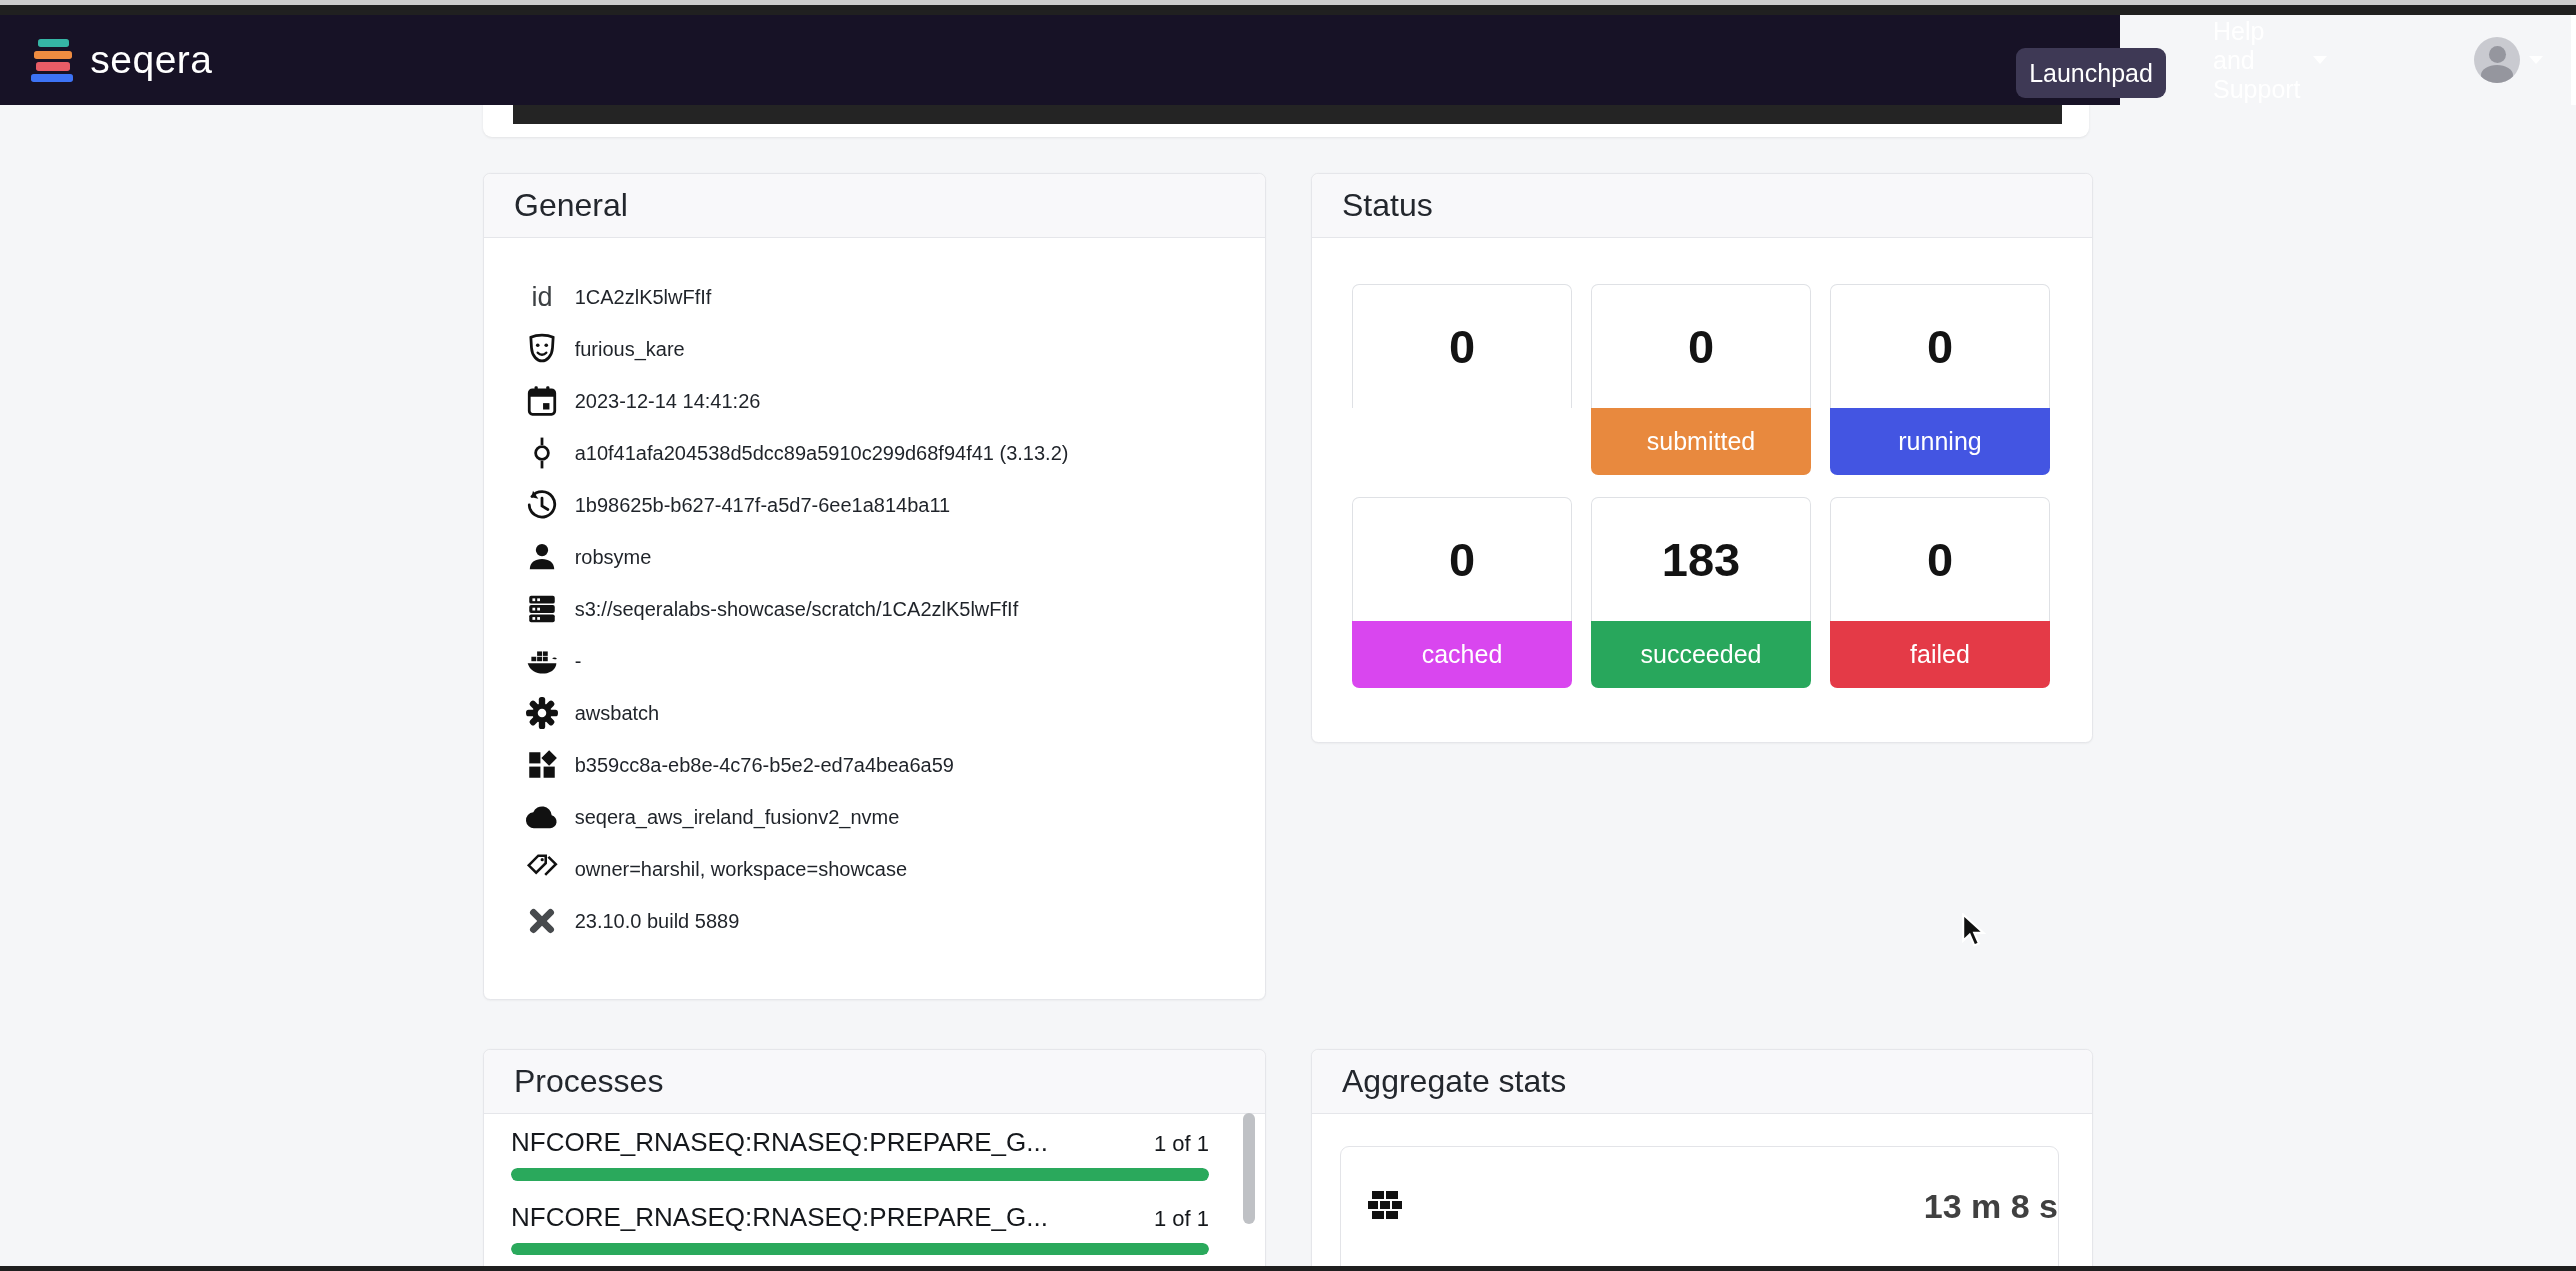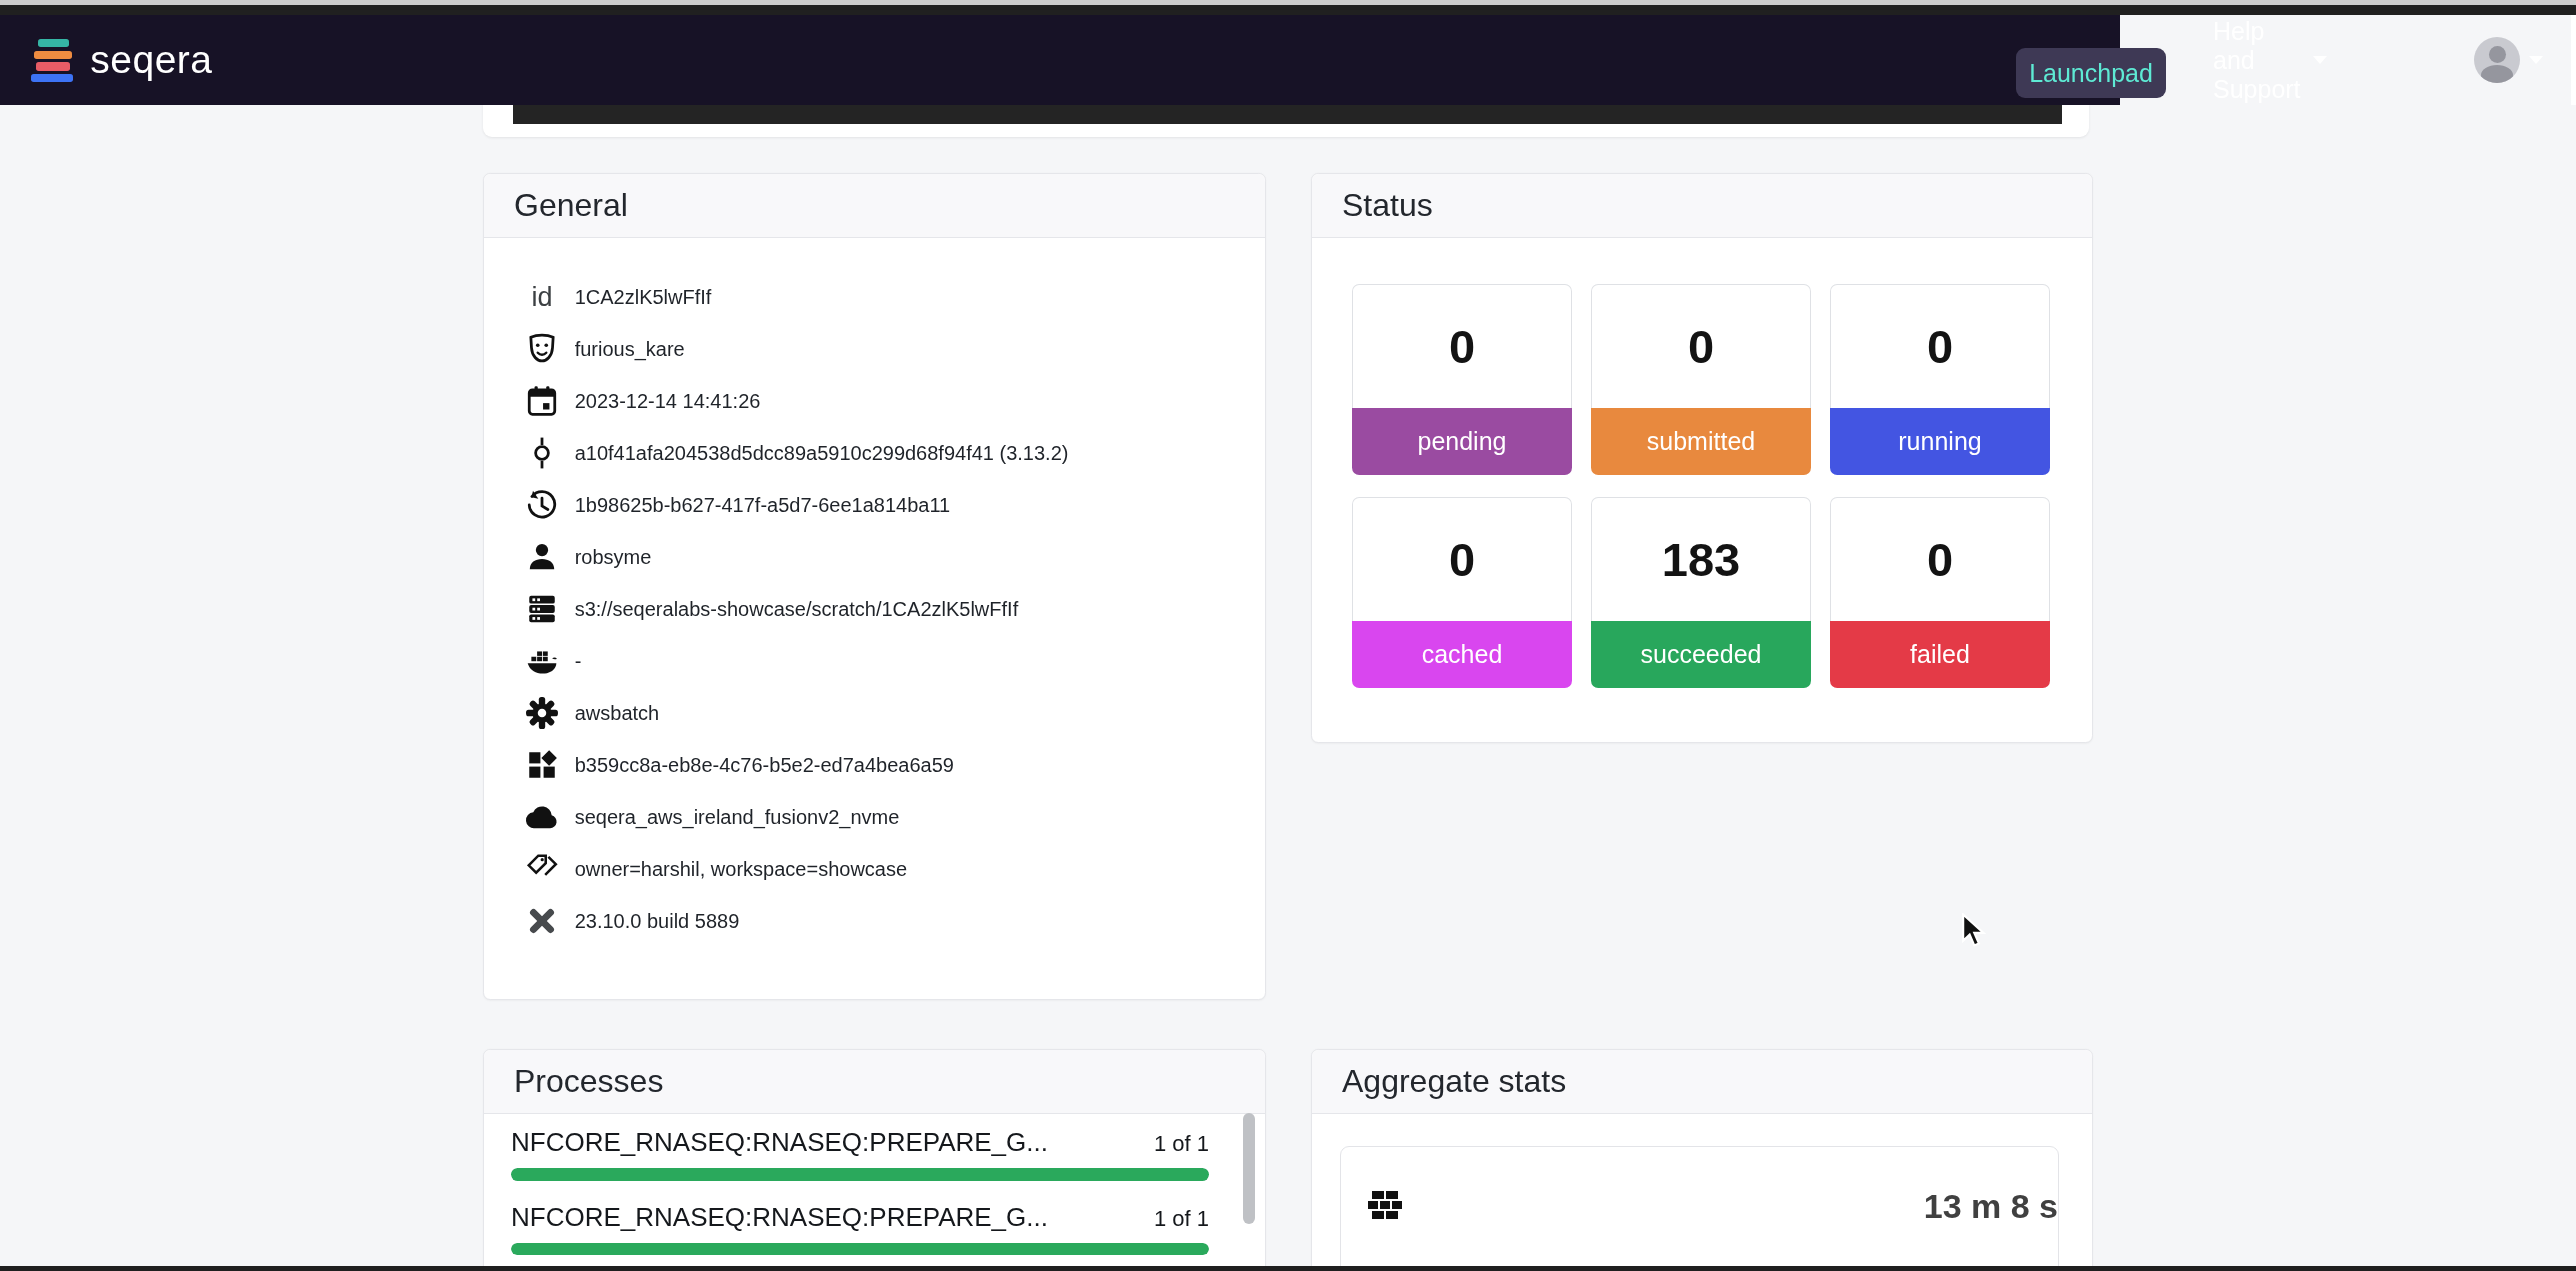--- a/index.html
+++ b/index.html
@@ -15,21 +15,21 @@
   
   .topnav { position:absolute; left:0; top:15.4px; width:2120px; height:90px; background:#171226; z-index:20; }
   .brand { position:absolute; left:31px; top:0; height:90px; display:flex; align-items:center; cursor:pointer; }
   .brand-icon { position:relative; width:43px; height:45px; margin-top:1.8px; }
   .brand-bar { position:absolute; height:8.6px; border-radius:2.7px; }
   .bb1 { left:7.2px; top:0; width:31px; }
   .bb2 { left:2.7px; top:11.8px; width:38px; }
   .bb3 { left:4.5px; top:23.5px; width:34px; }
   .bb4 { left:0; top:35px; width:42px; }
   .brand-text { margin-left:16.3px; color:#ffffff; font-size:39px; font-weight:500; letter-spacing:0.5px; }
-  .launchpad-btn { position:absolute; left:2016px; top:33px; width:150px; height:50px; background:#3e3955; border:none; border-radius:9px; color:#5eead4; font-size:25px; font-family:inherit; cursor:pointer; }
+  .launchpad-btn { position:absolute; left:2016px; top:33px; width:150px; height:50px; background:#3e3955; border:none; border-radius:9px; color:#ffffff; font-size:25px; font-family:inherit; cursor:pointer; }
   .help-menu { position:absolute; left:2213px; top:0; height:90px; display:flex; align-items:center; color:#fff; font-size:25px; cursor:pointer; }
   .caret-down { width:0; height:0; border-left:7.2px solid transparent; border-right:7.2px solid transparent; border-top:8.2px solid #ffffff; margin-left:12.7px; }
   .avatar-wrap { position:absolute; left:2474px; top:0; height:90px; display:flex; align-items:center; cursor:pointer; }
   .avatar { position:relative; width:46px; height:46px; border-radius:50%; background:#c9cad0; overflow:hidden; }
   .avatar-head { position:absolute; left:14.5px; top:8.2px; width:17px; height:17px; border-radius:50%; background:#95969e; }
   .avatar-body { position:absolute; left:7.2px; top:28px; width:32px; height:20px; border-radius:50%; background:#95969e; }
 
   
   .command-card { position:absolute; left:483px; top:105px; width:1606px; height:32px; background:#ffffff; border-radius:0 0 9px 9px; box-shadow:0 0.9px 2.7px rgba(0,0,0,0.08); }
   .command-box { position:absolute; left:30px; top:0; width:1549px; height:19px; background:#242424; }
@@ -279,21 +279,20 @@
 
     </div>
   </section>
 
   <section class="panel status-panel">
     <div class="panel-header">
       <span class="panel-title">Status</span>
     </div>
     <div class="s-card s-row1 s-col1">
       <div class="s-num">0</div>
-      <div class="s-chip" style="background-color: rgb(154, 75, 161);">pending</div>
     </div>
     <div class="s-card s-row1 s-col2">
       <div class="s-num">0</div>
       <div class="s-chip" style="background-color: rgb(232, 137, 62);">submitted</div>
     </div>
     <div class="s-card s-row1 s-col3">
       <div class="s-num">0</div>
       <div class="s-chip" style="background-color: rgb(67, 85, 226);">running</div>
     </div>
     <div class="s-card s-row2 s-col1">

